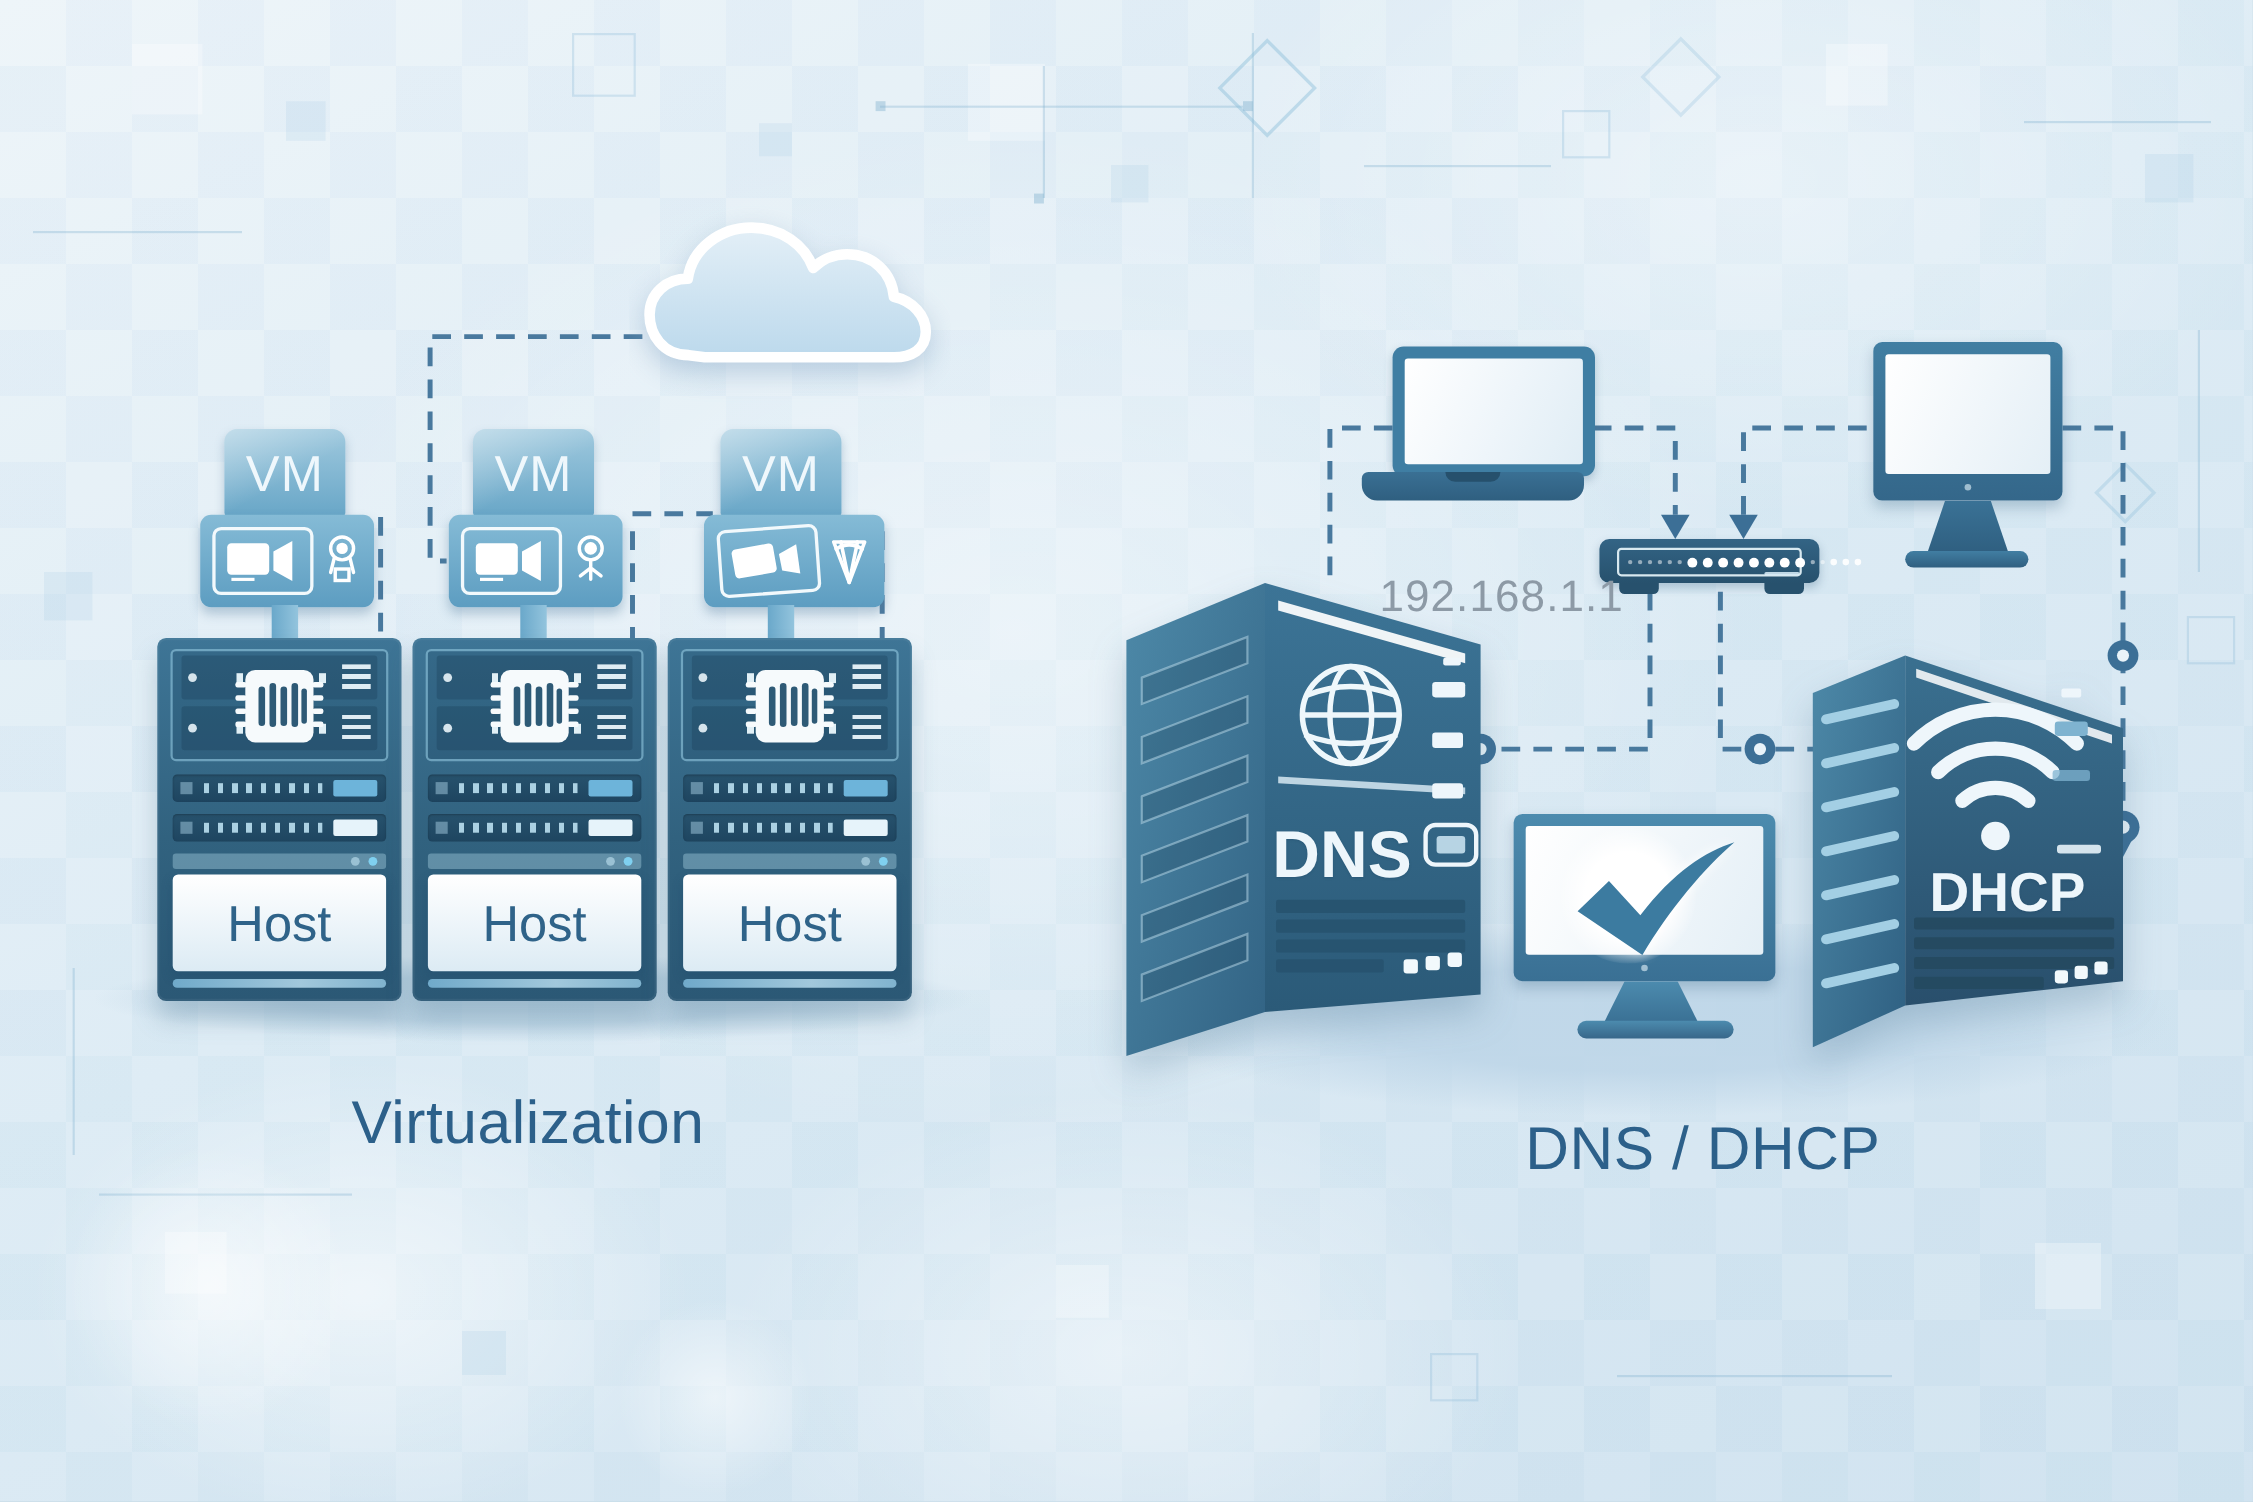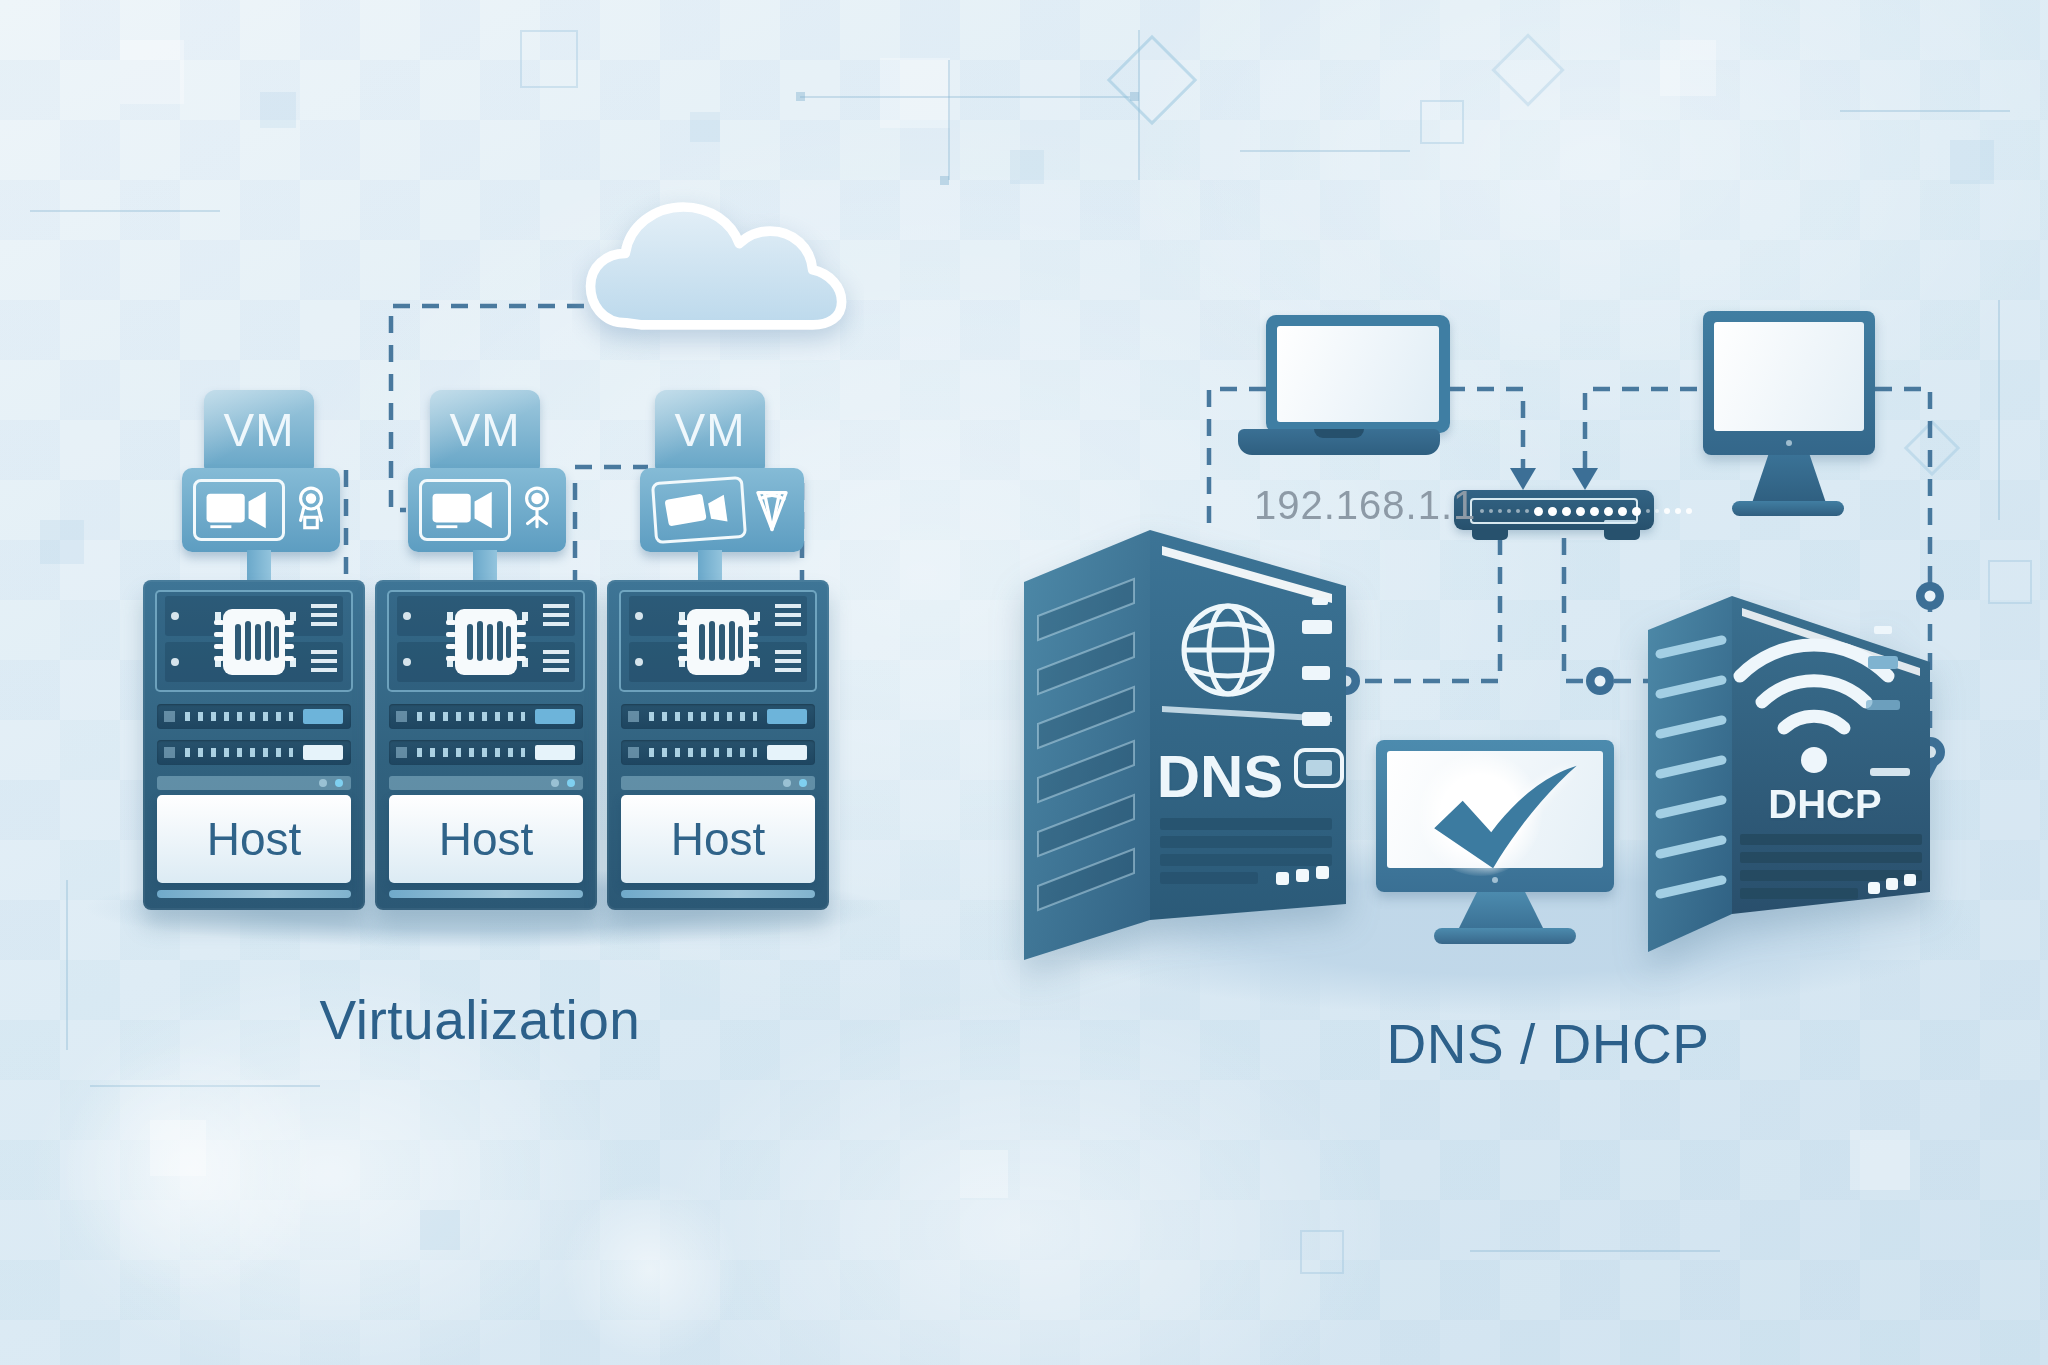--- a/index.html
+++ b/index.html
@@ -431,21 +431,21 @@
 
   <div>
 
     <div>
       <div class="lap-screen z3" style="left:1266px;top:315px;width:184px;height:118px">
         <div class="glass"></div>
       </div>
       <div class="lap-base z3" style="left:1238px;top:429px;width:202px;height:26px"></div>
       <div class="notch z3" style="left:1314px;top:429px;width:50px;height:9px"></div>
     </div>
-    <div class="ip-label z4" style="left:1254px;top:483px;width:210px">192.168.1.1</div>
+    <div class="ip-label z4" style="left:1254px;top:520px;width:210px">192.168.1.1</div>
 
     <div>
       <div class="switch-body z3" style="left:1454px;top:490px;width:200px;height:40px">
         <div class="switch-panel">
           <i class="pdot t"></i>
             <i class="pdot t"></i>
             <i class="pdot t"></i>
             <i class="pdot t"></i>
             <i class="pdot t"></i>
             <i class="pdot t"></i>
@@ -570,21 +570,21 @@
           <rect x="112" y="270" width="182" height="11" rx="2"></rect>
         <rect x="112" y="288" width="182" height="11" rx="2"></rect>
           <rect x="112" y="306" width="118" height="11" rx="2"></rect>
       </g>
       <g fill="#f2f9fc">
         <rect x="240" y="300" width="12" height="12" rx="3"></rect>
           <rect x="258" y="296" width="12" height="12" rx="3"></rect>
           <rect x="276" y="292" width="12" height="12" rx="3"></rect>
       </g>
     </svg>
-    <div class="srv-label z4" style="left:1740px;top:782px;width:170px;font-size:40px">DHCP</div>
+    <div class="srv-label z4" style="left:1740px;top:782px;width:170px;font-size:50px">DHCP</div>
 
     <div>
       <div class="mon-frame z3" style="left:1376px;top:740px;width:238px;height:152px;background:linear-gradient(180deg,#4c8bae,#3a7094)">
         <div class="glass"></div>
         <div class="cdot"></div>
       </div>
       <div class="check-glow z3" style="left:1418px;top:752px;width:124px;height:124px"></div>
       <svg class="abs z4" style="left:1400px;top:756px" width="190" height="120" viewBox="0 0 200 126">
         <path d="M36,76 L66,47 L96,80 C128,38 158,19 186,10 C158,34 124,74 98,118 Z" fill="#3c7ba0" style="filter:drop-shadow(0 0 6px rgba(255,255,255,.9))"></path>
       </svg>

